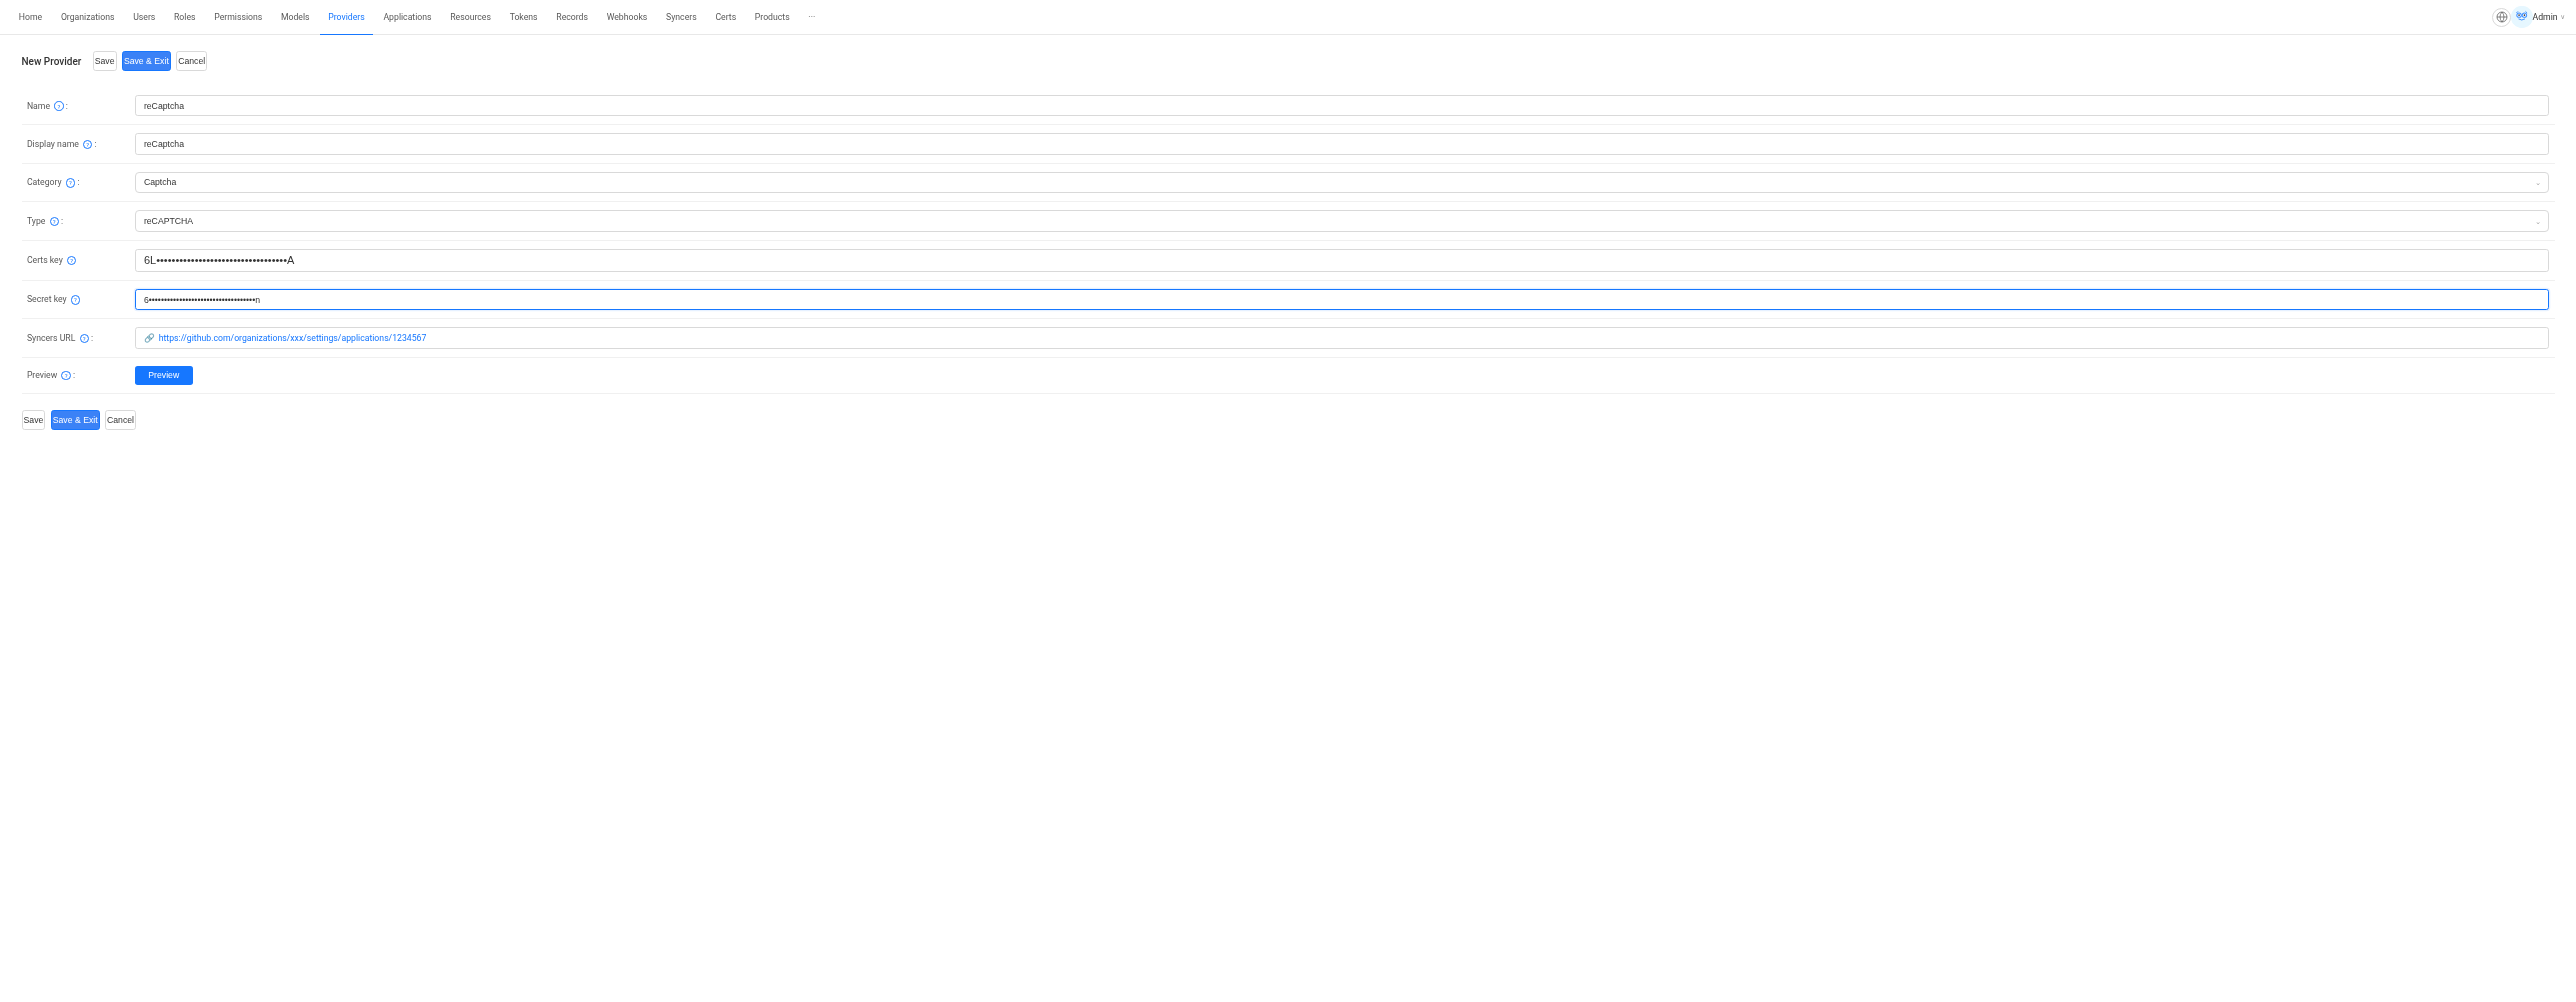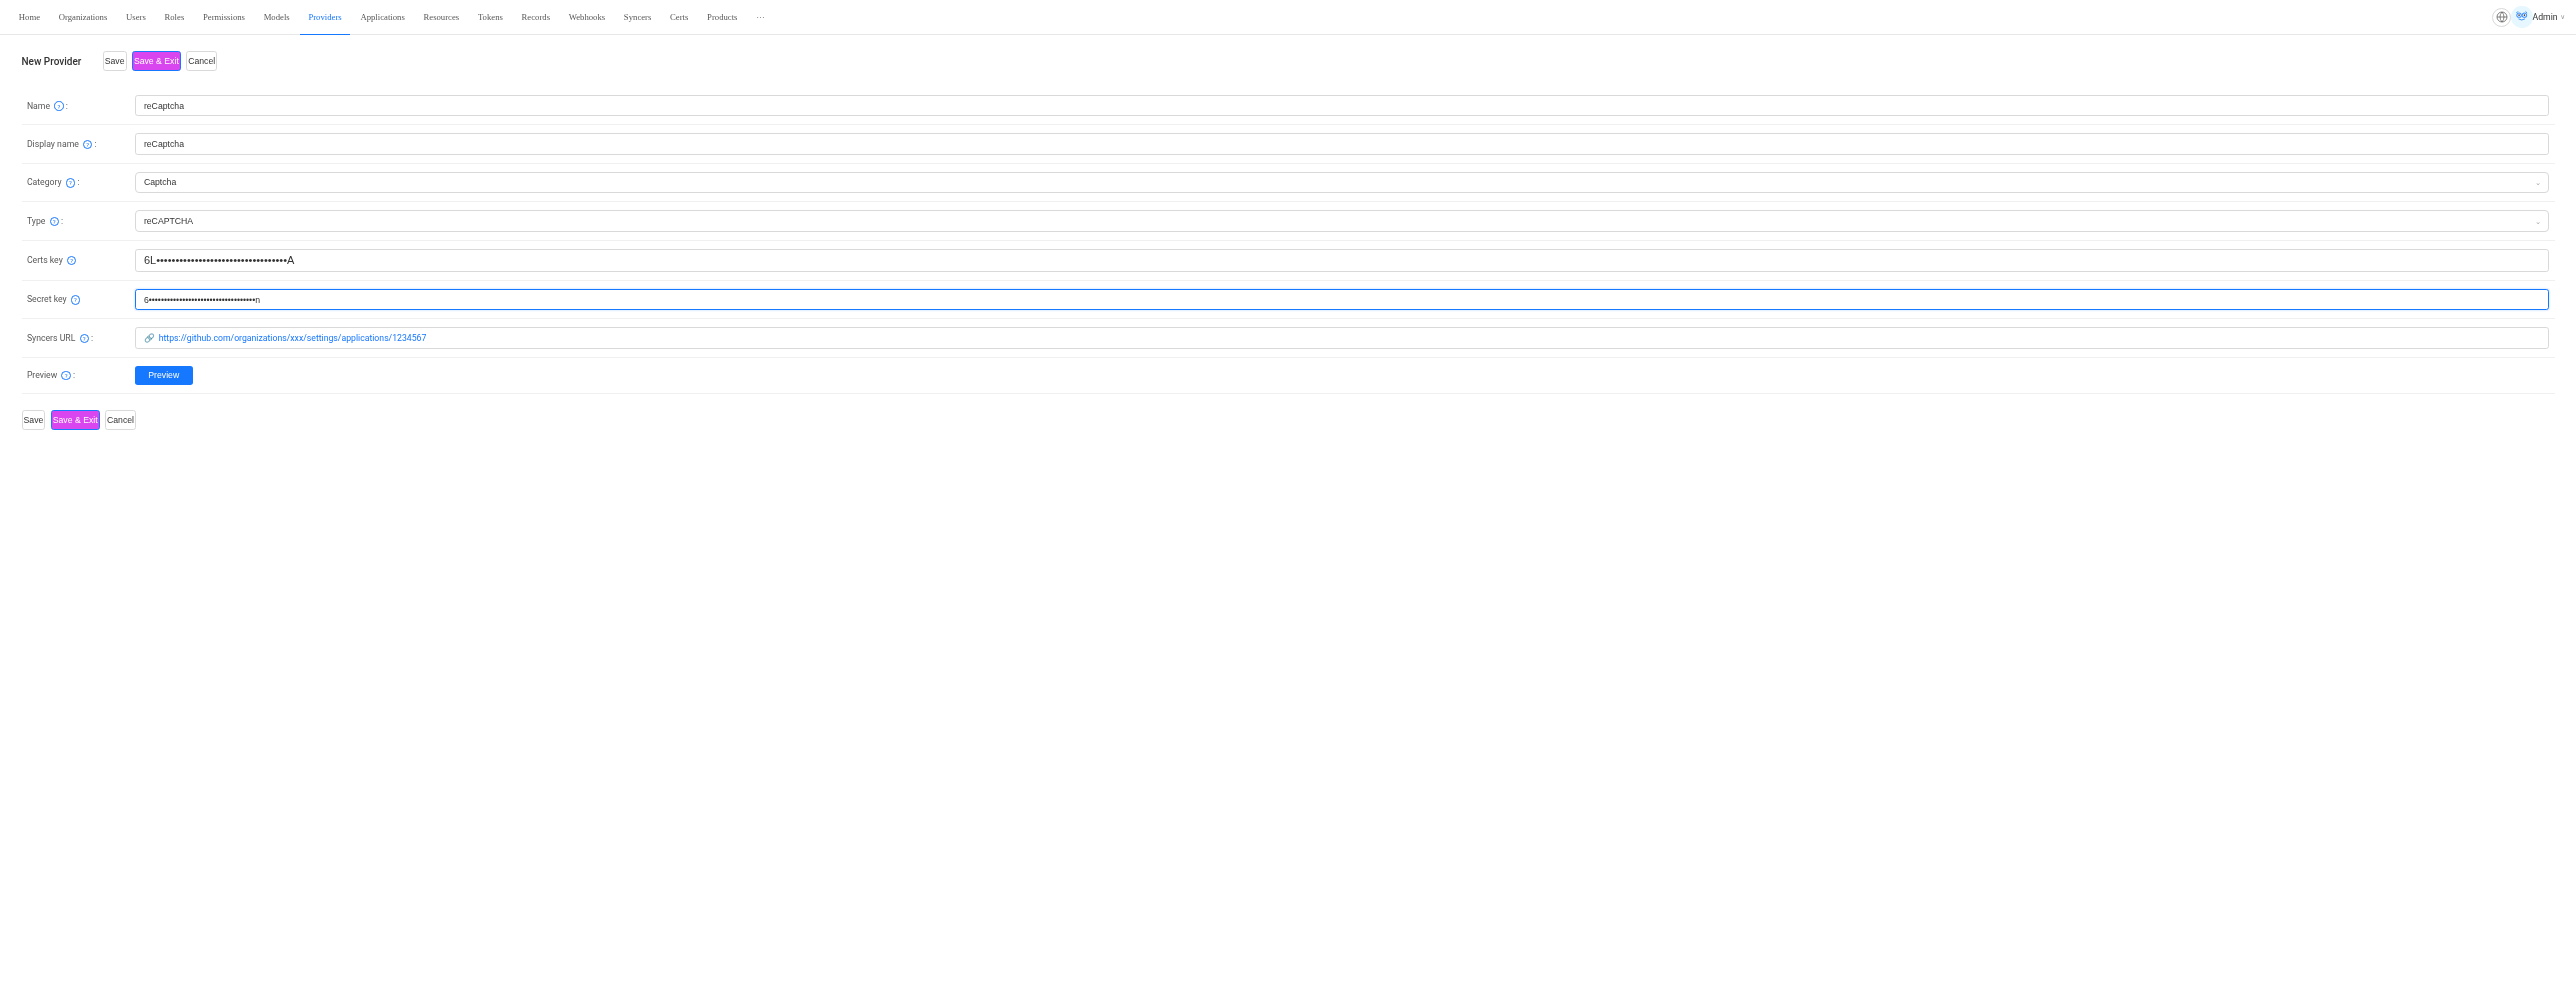--- a/index.html
+++ b/index.html
@@ -12,21 +12,20 @@
       border-bottom: 0.7px solid #e8e8e8;
       padding: 0 10.8px;
       height: 35px;
       background: #fff;
     }
     .nav-items {
       display: flex;
       align-items: flex-start;
       flex: 1;
       gap: 2.7px;
-      font-family: Liberation Serif, serif;
     }
     .nav-item {
       padding: 4px 8px;
       cursor: pointer;
       color: #595959;
       font-size: 8.7px;
       border-radius: 2.7px;
       white-space: nowrap;
       position: relative;
     }
@@ -78,33 +77,33 @@
     .toolbar {
       display: flex;
       align-items: center;
       gap: 5.4px;
       margin-bottom: 16px;
     }
     .toolbar-title {
       font-size: 10px;
       font-weight: 500;
       color: #333;
-      margin-right: 16px;
+      margin-right: 6px;
     }
     .btn {
       padding: 4px 1px;
       border-radius: 2.7px;
       cursor: pointer;
       font-size: 8.7px;
       border: 0.7px solid #d9d9d9;
       background: #fff;
       color: #333;
     }
     .btn-primary {
-      background: #d946ef;
+      background: #3b82f6;
       border-color: #1677ff;
       color: #fff;
     }
 
     
     .form-table {
       width: 100%;
       border-collapse: collapse;
     }
     .form-row {

